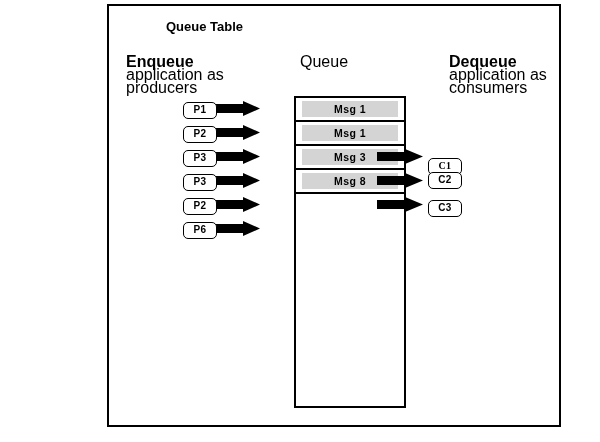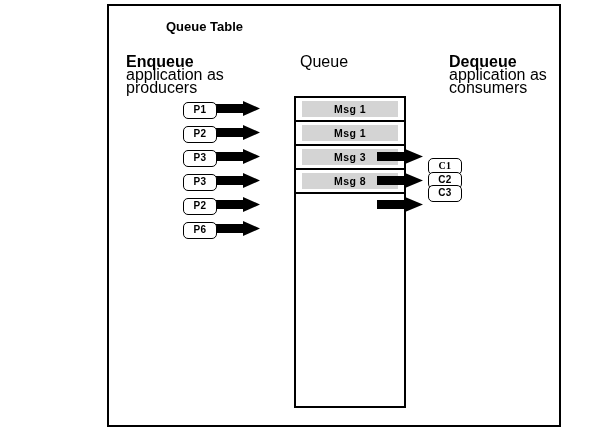--- a/index.html
+++ b/index.html
@@ -191,15 +191,15 @@
   </svg>
   <svg class="block-arrow" style="left:377px; top:173px;" width="46" height="15" viewBox="0 0 46 15">
     <polygon points="0,3 28,3 28,0 46,7.5 28,15 28,12 0,12" fill="#000000"></polygon>
   </svg>
   <svg class="block-arrow" style="left:377px; top:197px;" width="46" height="15" viewBox="0 0 46 15">
     <polygon points="0,3 28,3 28,0 46,7.5 28,15 28,12 0,12" fill="#000000"></polygon>
   </svg>
 
   <div class="node-box" style="left:428px; top:158px;font-family:Liberation Serif, serif;">C1</div>
   <div class="node-box" style="left:428px; top:172px;">C2</div>
-  <div class="node-box" style="left:428px; top:185px;">C3</div>
+  <div class="node-box" style="left:428px; top:200px;">C3</div>
 
 </div>
 
 </body></html>

